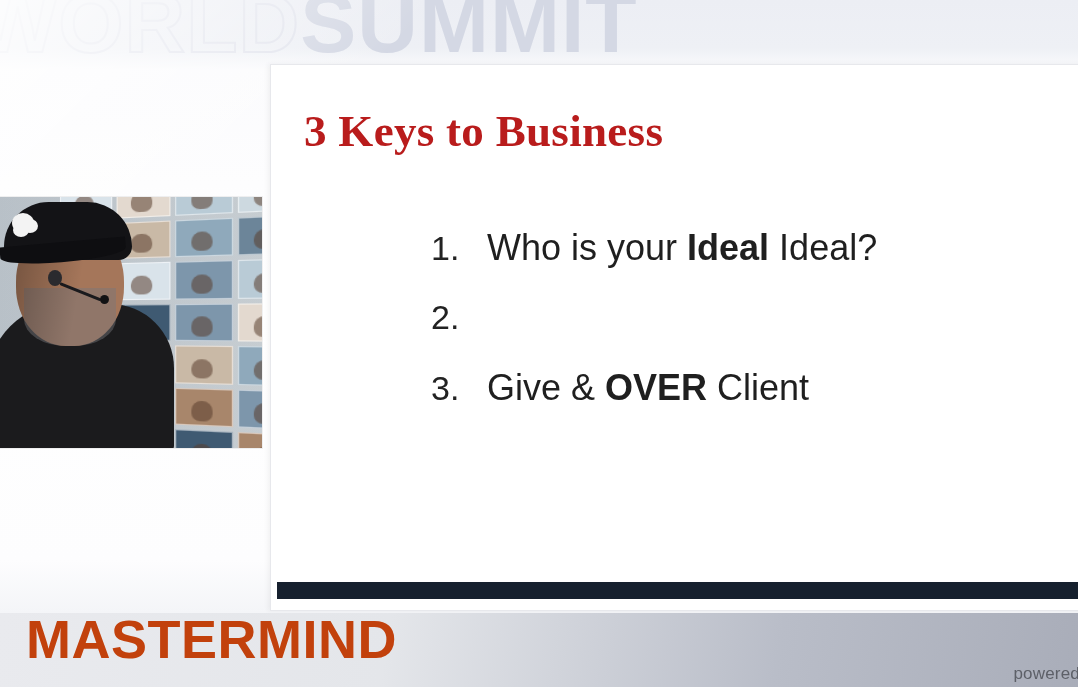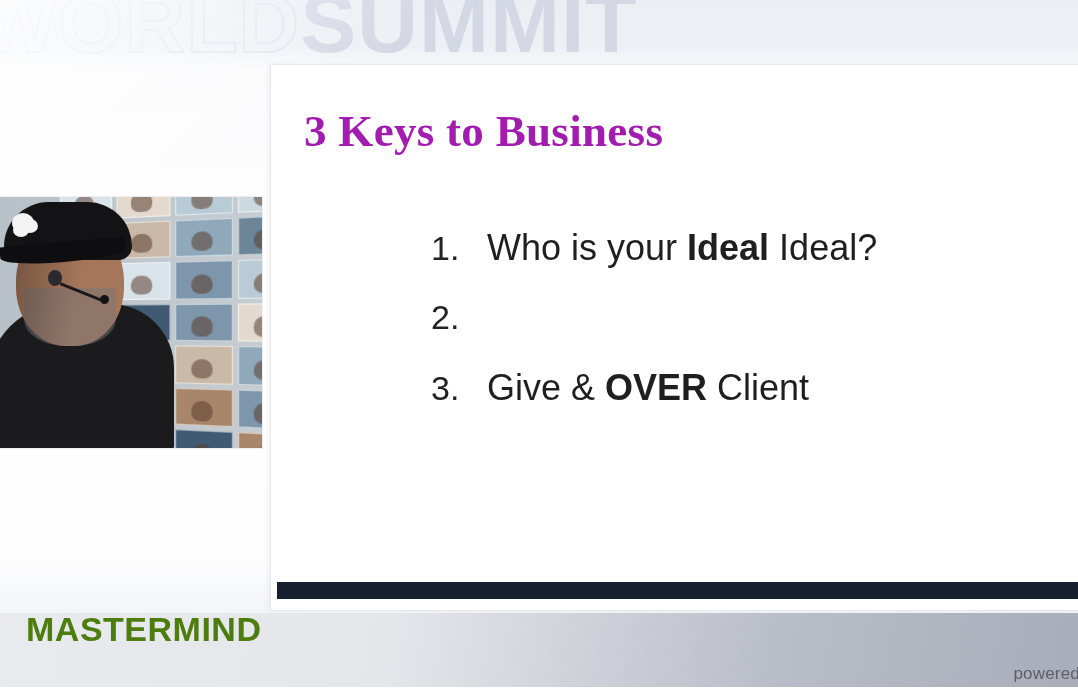--- a/index.html
+++ b/index.html
@@ -248,21 +248,21 @@
     overflow: hidden;
   }
   .slide-title {
     position: absolute;
     left: 33px;
     top: 40px;
     font-family: "Liberation Serif", serif;
     font-weight: 700;
     font-size: 45px;
     letter-spacing: 0.3px;
-    color: #a21caf;
+    color: #b91c1c;
     white-space: nowrap;
   }
   .slide-list {
     position: absolute;
     left: 160px;
     top: 162px;
     width: 640px;
   }
   .slide-item {
     display: flex;
@@ -308,24 +308,24 @@
   }
   .brand {
     position: absolute;
     left: 26px;
     top: 612px;
     width: 420px;
     line-height: 1;
     font-family: "Liberation Sans", sans-serif;
   }
   .brand-line1 {
-    font-size: 34px;
+    font-size: 54px;
     font-weight: 800;
     letter-spacing: 0.5px;
-    color: #4d7c0f;
+    color: #c2410c;
     white-space: nowrap;
   }
   .brand-line2 {
     margin-top: 3px;
     font-size: 42px;
     font-weight: 800;
     letter-spacing: 0.5px;
     white-space: nowrap;
   }
   .brand-world {

